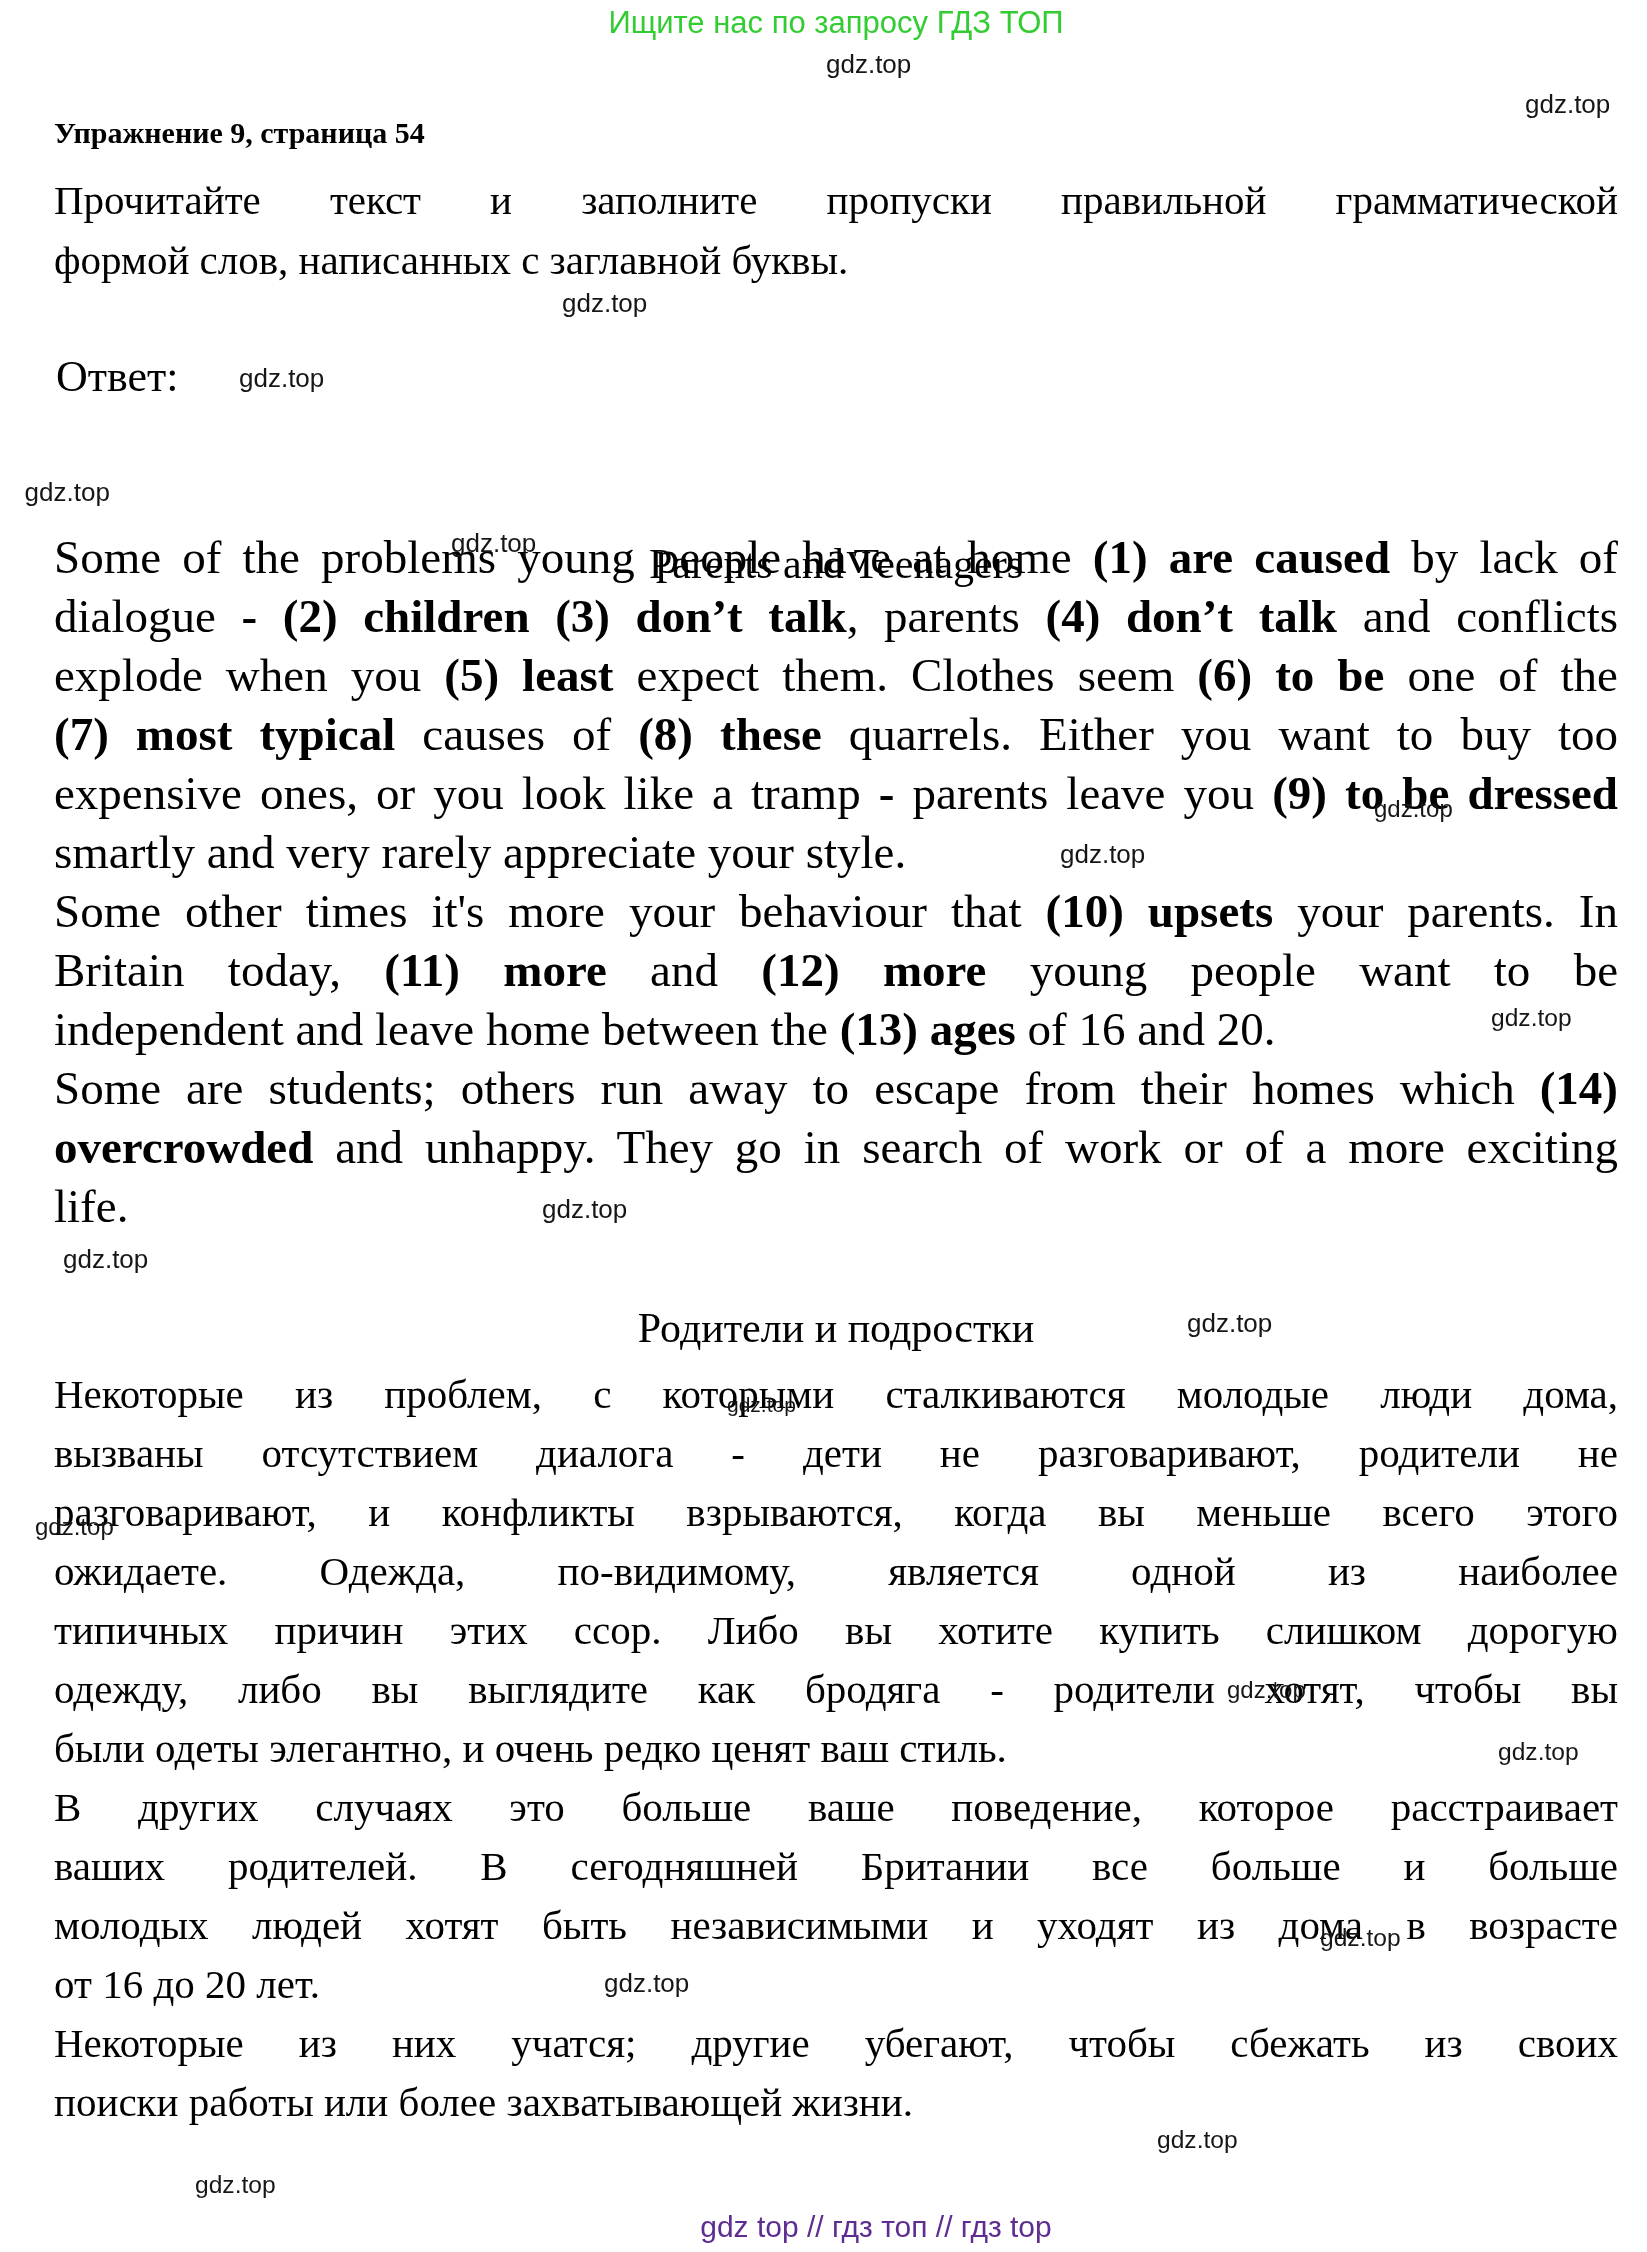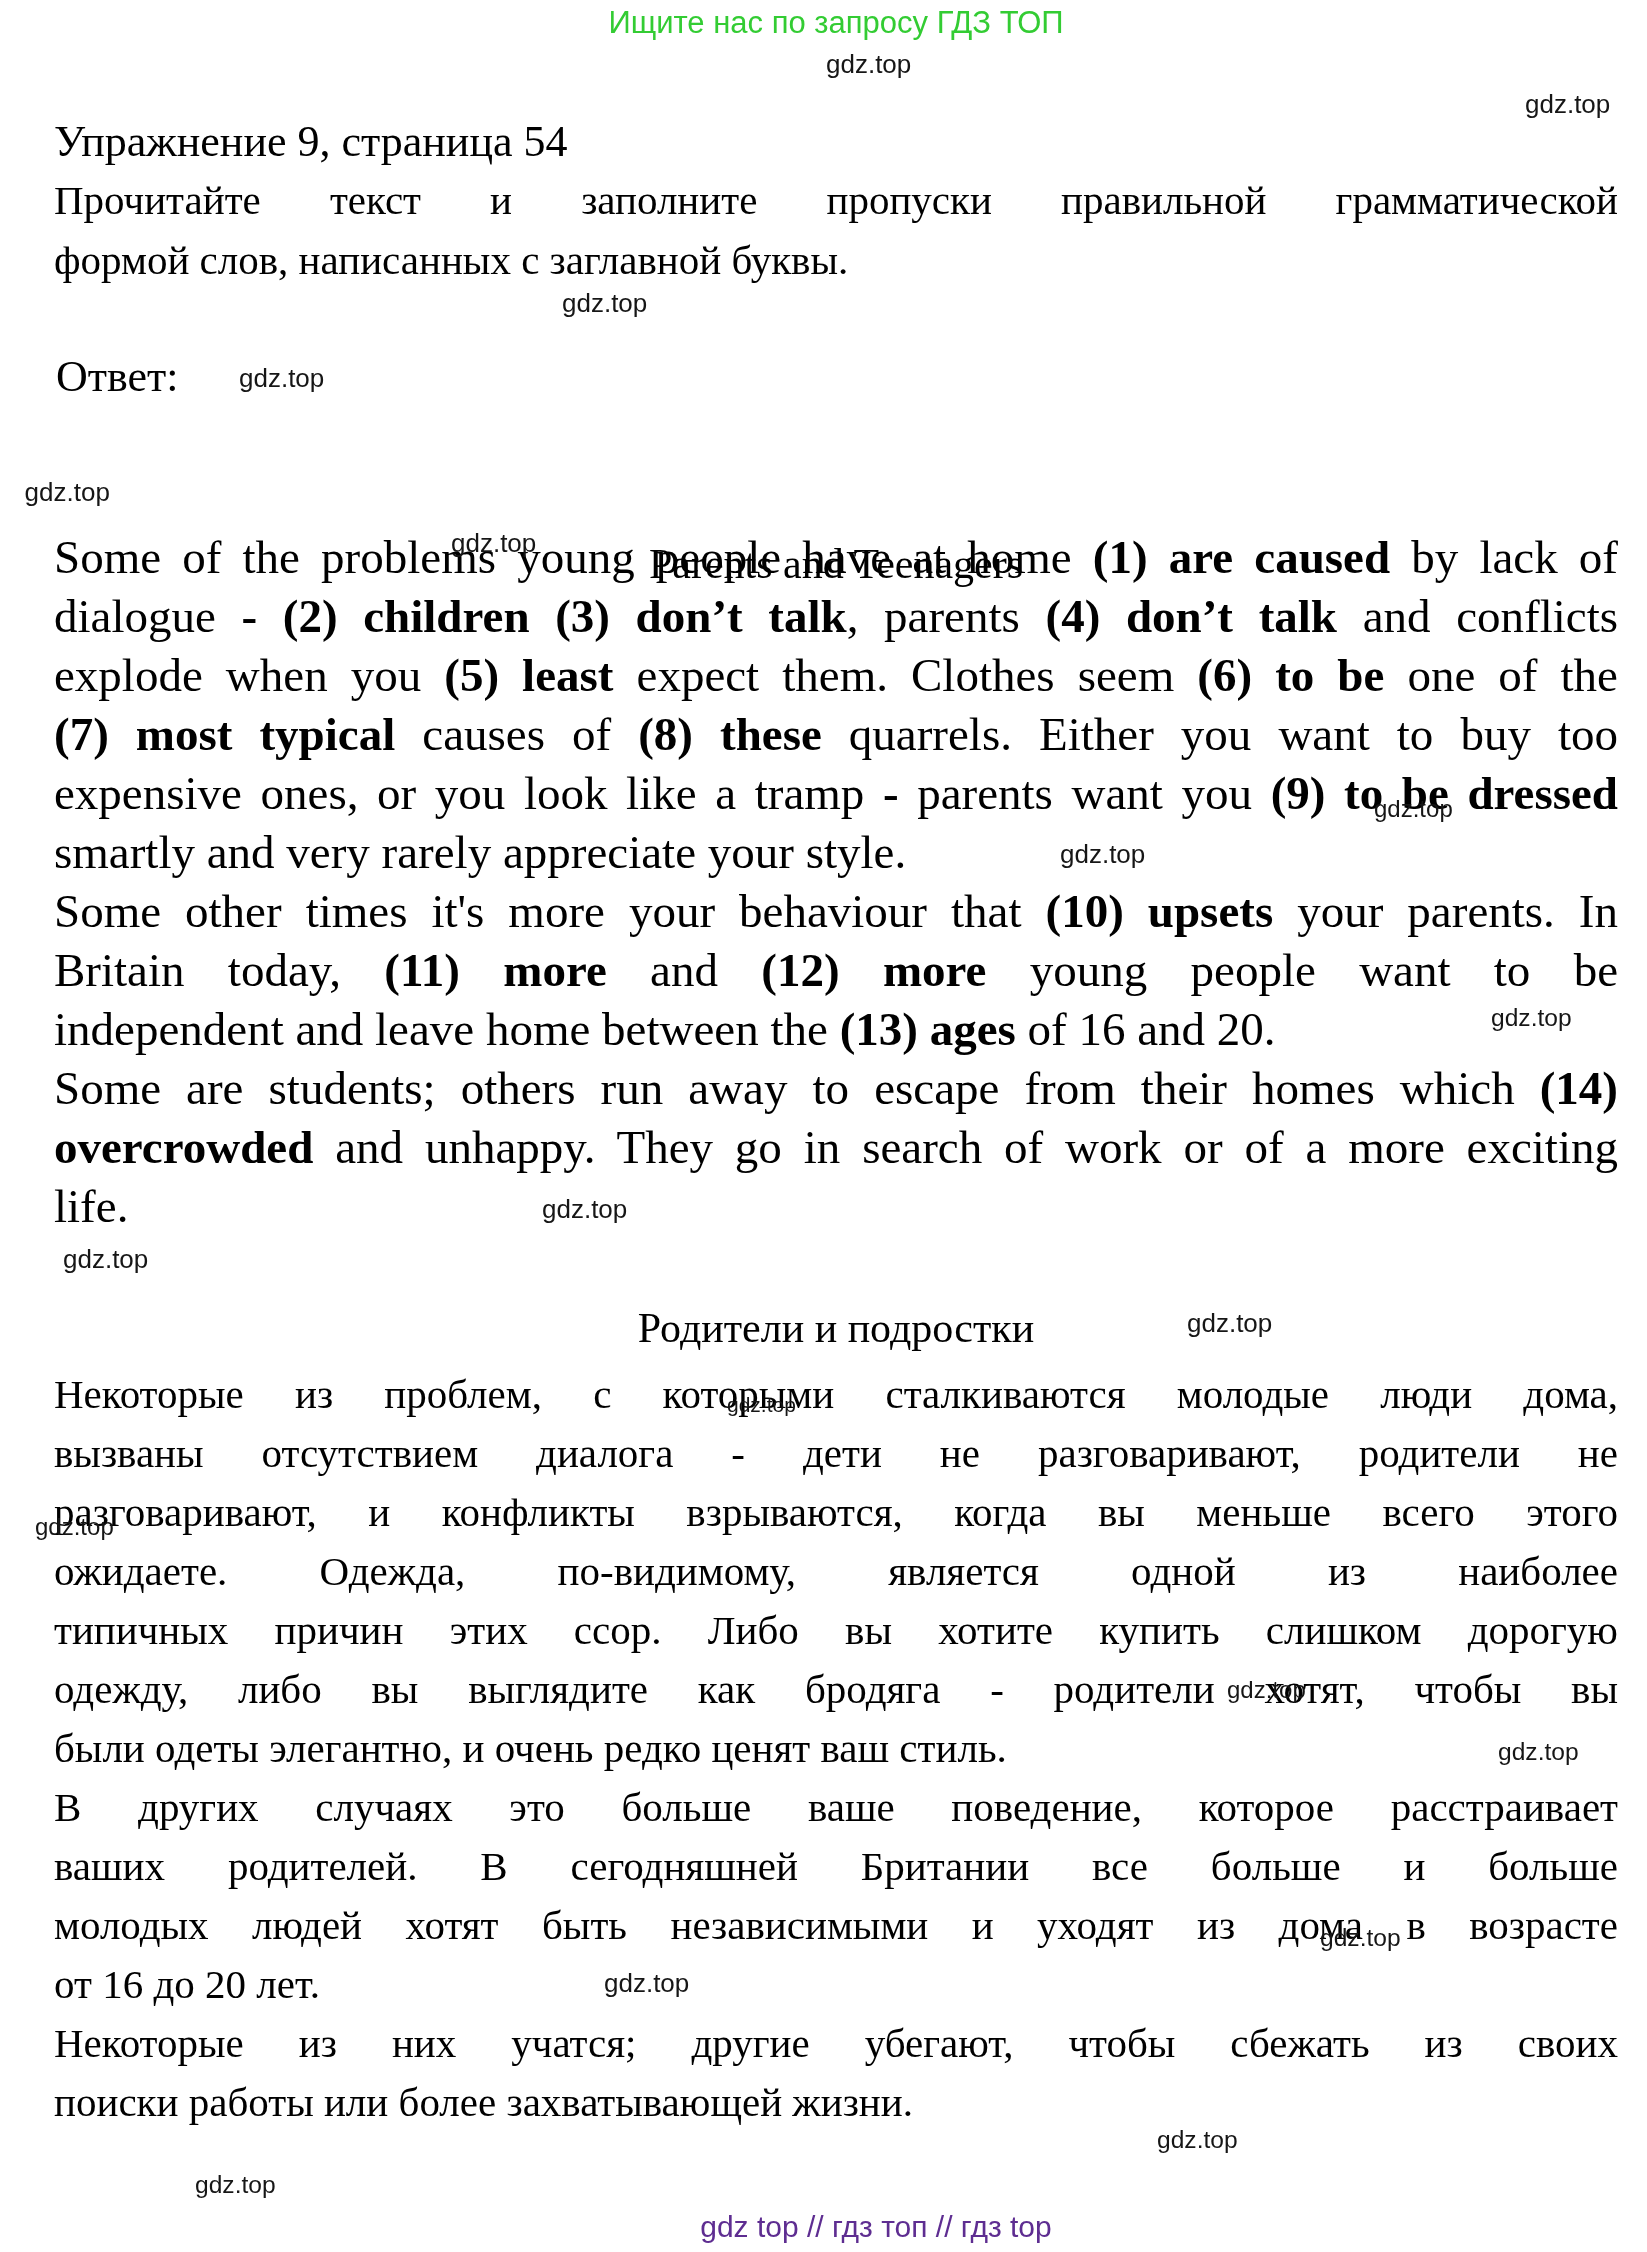--- a/index.html
+++ b/index.html
@@ -14,21 +14,21 @@
   .abs { position: absolute; padding-left: 12px; }
   .promo {
     top: 5.3px; left: 0; width: 100%;
     text-align: center;
     font-family: "Liberation Sans", sans-serif;
     font-size: 31px;
     white-space: nowrap;
   }
   .doc-title {
     top: 116px; left: 42px;
-    font-size: 44px; font-weight: normal;
+    font-size: 30px; font-weight: bold;
     white-space: nowrap;
   }
   .instruction {
     top: 170px; left: 42px; width: 1564px;
     font-size: 41px; line-height: 60px;
   }
   .answer-label {
     top: 351px; left: 44px;
     font-size: 44px;
     text-align: center;
@@ -91,21 +91,21 @@
 
 <div class="abs answer-label">Ответ:</div>
 
 <div class="abs section-heading eng-heading">Parents and Teenagers</div>
 
 <div class="abs eng-text">
     <div class="line"><span>Some of the problems young people have at home </span><b>(1) are caused</b><span> by lack of</span></div>
     <div class="line"><span>dialogue </span><b>- (2) children (3) don’t talk</b><span>, parents </span><b>(4) don’t talk</b><span> and conflicts</span></div>
     <div class="line"><span>explode when you </span><b>(5) least</b><span> expect them. Clothes seem </span><b>(6) to be</b><span> one of the</span></div>
     <div class="line"><b>(7) most typical</b><span> causes of </span><b>(8) these</b><span> quarrels. Either you want to buy too</span></div>
-    <div class="line"><span>expensive ones, or you look like a tramp </span><b>-</b><span> parents want you </span><b>(9) to be dressed</b></div>
+    <div class="line"><span>expensive ones, or you look like a tramp </span><b>-</b><span> parents leave you </span><b>(9) to be dressed</b></div>
     <div class="line last"><span>smartly and very rarely appreciate your style.</span></div>
     <div class="line"><span>Some other times it's more your behaviour that </span><b>(10) upsets</b><span> your parents. In</span></div>
     <div class="line"><span>Britain today, </span><b>(11) more</b><span> and </span><b>(12) more</b><span> young people want to be</span></div>
     <div class="line last"><span>independent and leave home between the </span><b>(13) ages</b><span> of 16 and 20.</span></div>
     <div class="line"><span>Some are students; others run away to escape from their homes which </span><b>(14)</b></div>
     <div class="line"><b>overcrowded</b><span> and unhappy. They go in search of work or of a more exciting</span></div>
     <div class="line last"><span>life.</span></div>
   </div>
 
 <div class="abs section-heading rus-heading">Родители и подростки</div>

